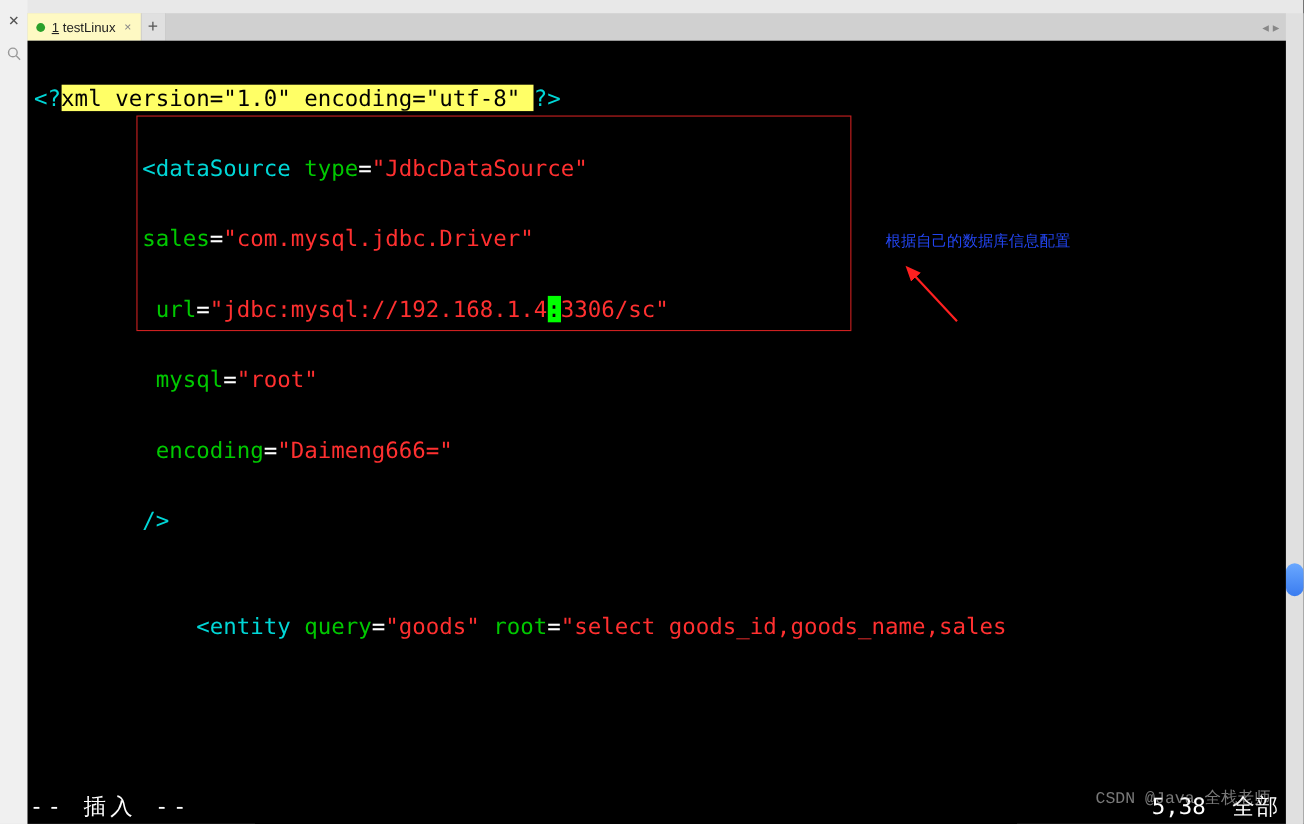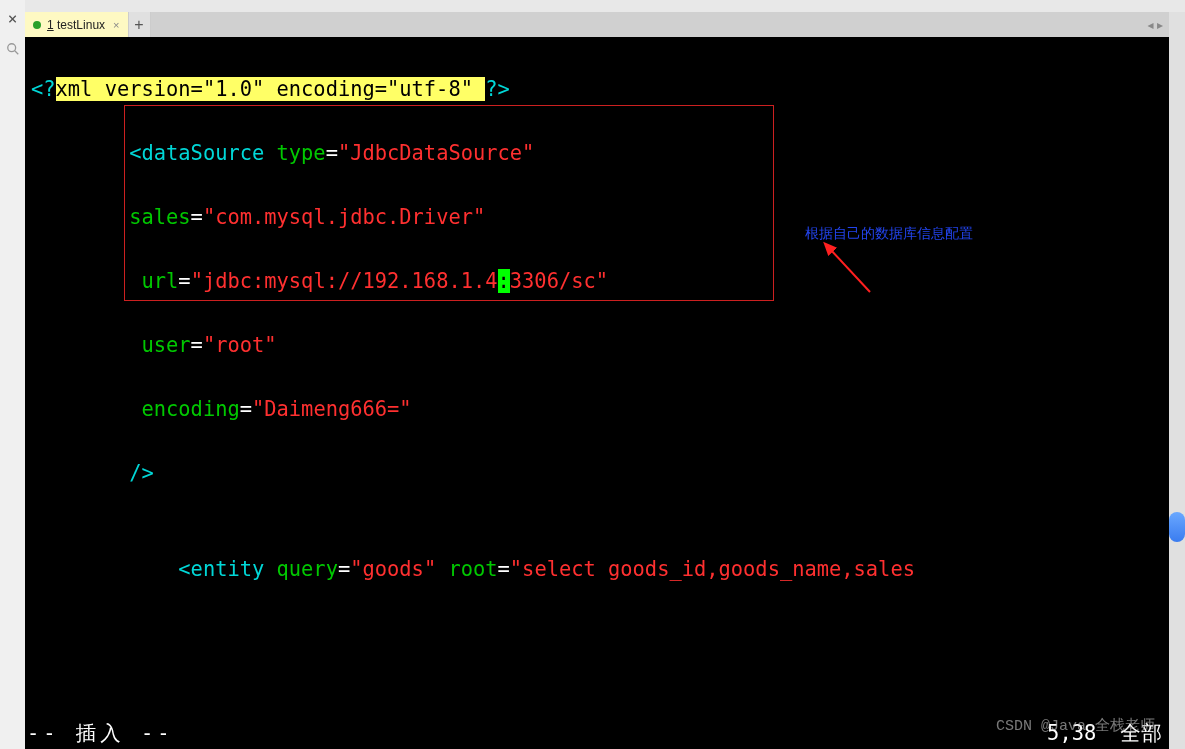--- a/index.html
+++ b/index.html
@@ -78,38 +78,38 @@
   </div>
   <div class="tab-add">+</div>
   <div class="tab-arrows">◂ ▸</div>
 </div>
 
 <div class="terminal">
 <span class="line"><span class="c-cyan">&lt;?</span><span class="hl-yellow">xml version="1.0" encoding="utf-8" </span><span class="c-cyan">?&gt;</span></span>
 <span class="line"><span>        </span><span class="c-cyan">&lt;dataSource</span><span class="c-green"> type</span><span class="c-white">=</span><span class="c-red">"JdbcDataSource"</span></span>
 <span class="line"><span>        </span><span class="c-green">sales</span><span class="c-white">=</span><span class="c-red">"com.mysql.jdbc.Driver"</span></span>
 <span class="line"><span>         </span><span class="c-green">url</span><span class="c-white">=</span><span class="c-red">"jdbc:mysql://192.168.1.4</span><span class="hl-green-cursor">:</span><span class="c-red">3306/sc"</span></span>
-<span class="line"><span>         </span><span class="c-green">user</span><span class="c-white">=</span><span class="c-red">"root"</span></span>
+<span class="line"><span>         </span><span class="c-green">mysql</span><span class="c-white">=</span><span class="c-red">"root"</span></span>
 <span class="line"><span>         </span><span class="c-green">encoding</span><span class="c-white">=</span><span class="c-red">"Daimeng666="</span></span>
 <span class="line"><span>        </span><span class="c-cyan">/&gt;</span></span>
 <span class="line"></span>
 <span class="line"><span>            </span><span class="c-cyan">&lt;entity</span><span class="c-green"> query</span><span class="c-white">=</span><span class="c-red">"goods"</span><span class="c-green"> root</span><span class="c-white">=</span><span class="c-red">"select goods_id,goods_name,sales</span></span>
 <span class="line"></span>
 
 
 
 
 
 <span class="line"></span>
 
 
 
 
   <div class="red-box" style="left:99px; top:68px; width:650px; height:196px;"></div>
-  <div class="annotation-text" style="left:780px; top:180px;">根据自己的数据库信息配置</div>
+  <div class="annotation-text" style="left:780px; top:166px;">根据自己的数据库信息配置</div>
   <svg class="arrow-svg" style="left:790px; top:200px;" width="70" height="70">
     <defs>
         <marker id="ah" markerWidth="8" markerHeight="8" refX="2" refY="3" orient="auto">
           <path d="M0,0 L0,6 L7,3 z" fill="#ff2020"></path>
         </marker>
       </defs>
     <line x1="55" y1="55" x2="15" y2="12" stroke="#ff2020" stroke-width="2" marker-end="url(#ah)"></line>
   </svg>
 
   <div class="status-line">

